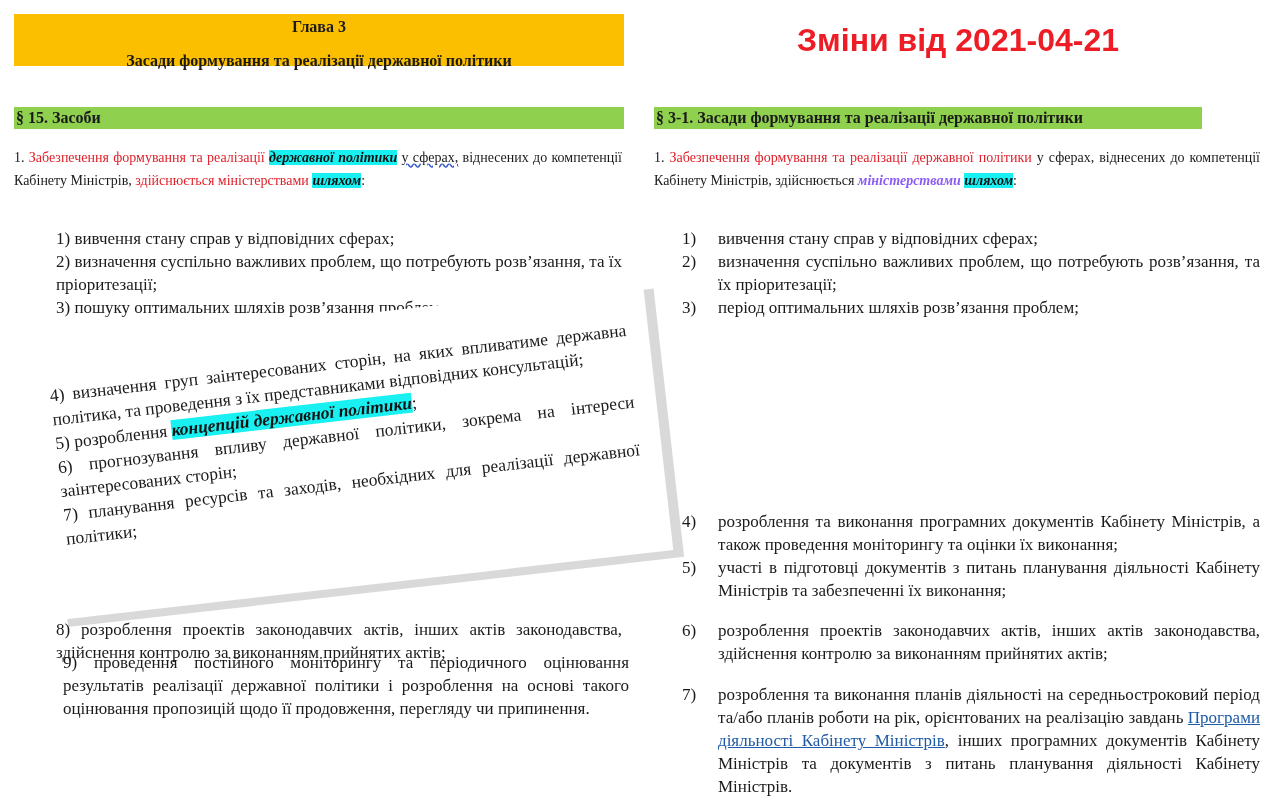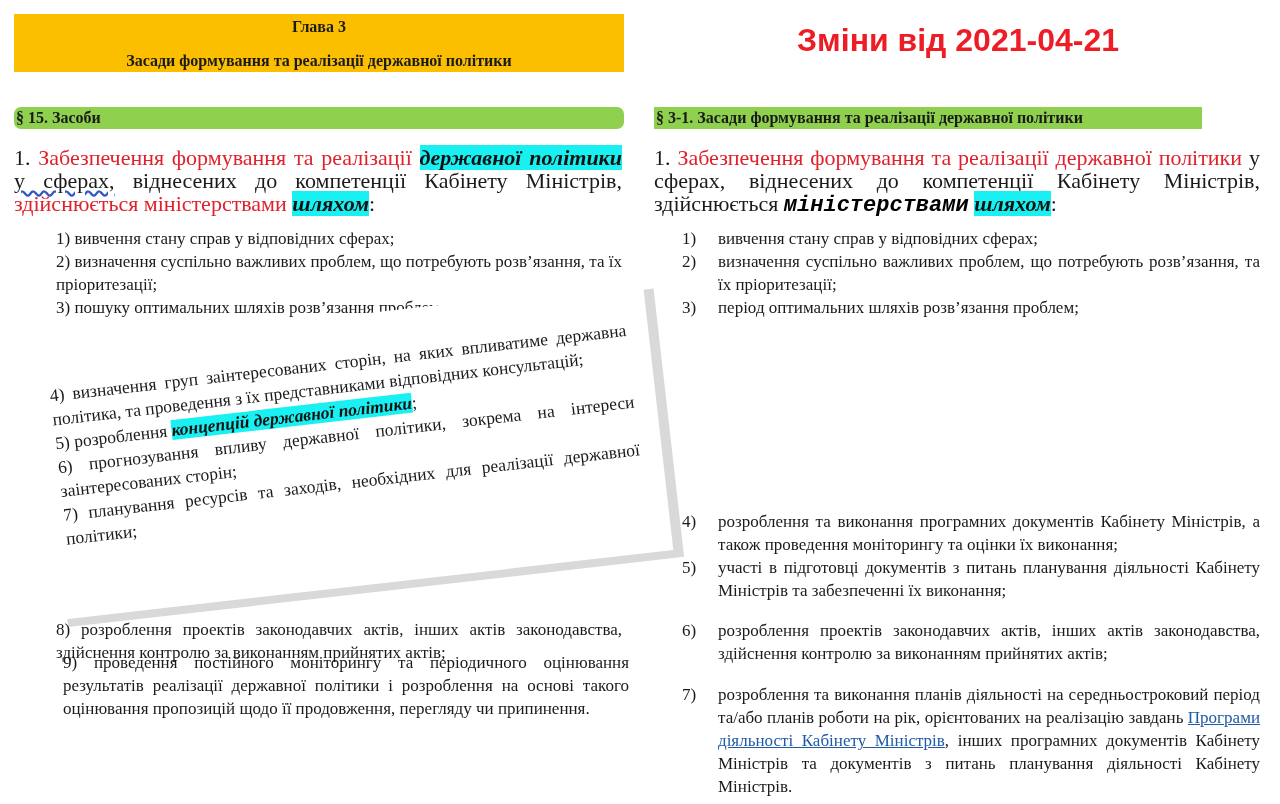--- a/index.html
+++ b/index.html
@@ -1,33 +1,33 @@
 <!DOCTYPE html>
 <html><head>
 <meta charset="utf-8">
 <style>
   html, body { margin:0; padding:0; }
   body { width:1280px; height:804px; background:#ffffff; position:relative; overflow:hidden;
          font-family:"Liberation Serif", serif; color:#1a1a1a; }
   .col { position:absolute; top:0; }
   .left { left:14px; width:610px; }
   .right { left:654px; width:608px; }
-  .chapter { position:absolute; top:14px; left:0; width:610px; height:58px; background:#fcbf00; text-align:center; font-weight:bold; font-size:16px; }
+  .chapter { position:absolute; top:14px; left:0; width:610px; height:52px; background:#fcbf00; text-align:center; font-weight:bold; font-size:16px; }
   .chapter .l1 { position:absolute; top:4px; left:0; right:0; }
   .chapter .l2 { position:absolute; top:38px; left:0; right:0; }
   .sec { position:absolute; top:107px; left:0; height:22px; background:#8fd14f; font-weight:bold; font-size:16px; line-height:22px; padding-left:2px; box-sizing:border-box; }
-  .left .sec { width:610px;border-radius:7px; }
+  .left .sec { width:610px; }
   .right .sec { width:548px; }
   .changes { position:absolute; top:22px; left:0; width:608px; text-align:center; font-family:"Liberation Sans", sans-serif; font-weight:bold; font-size:32px; color:#ee1c25; }
-  .para { position:absolute; top:146px; left:0; font-size:22px; line-height:23px; text-align:justify; }
+  .para { position:absolute; top:146px; left:0; font-size:14px; line-height:23px; text-align:justify; }
   .left .para { width:608px; }
   .right .para { width:606px; }
   .red { color:#e0212b; }
   .hl { background:#19f0f2; font-weight:bold; font-style:italic; color:#111; }
-  .redi { color:#000000; font-weight:bold; font-style:italic;font-family:Liberation Mono, monospace; }
+  .redi { color:#8b5cf6; font-weight:bold; font-style:italic; }
   .wavy { text-decoration: underline wavy #3355cc; }
   .list { position:absolute; font-size:17px; line-height:23px; text-align:justify; }
   .left .list { left:42px; width:566px; }
   .item { margin:0; }
   .right .ritem { position:absolute; left:28px; width:578px; font-size:17px; line-height:23px; text-align:justify; }
   .ritem .num { position:absolute; left:0; width:30px; }
   .ritem .txt { margin-left:36px; display:block; }
   .link { color:#1f5aa6; text-decoration:underline; }
   .rot-card { position:absolute; left:40px; top:316px; width:620px; height:270px; background:#fff; transform:rotate(-6.5deg); transform-origin:center; box-shadow: 10px 8px 0 #d9d9d9; }
   .rot-card .list { position:absolute; left:18px; top:34px; width:580px; font-size:17.5px; line-height:24px; text-align:justify; }

